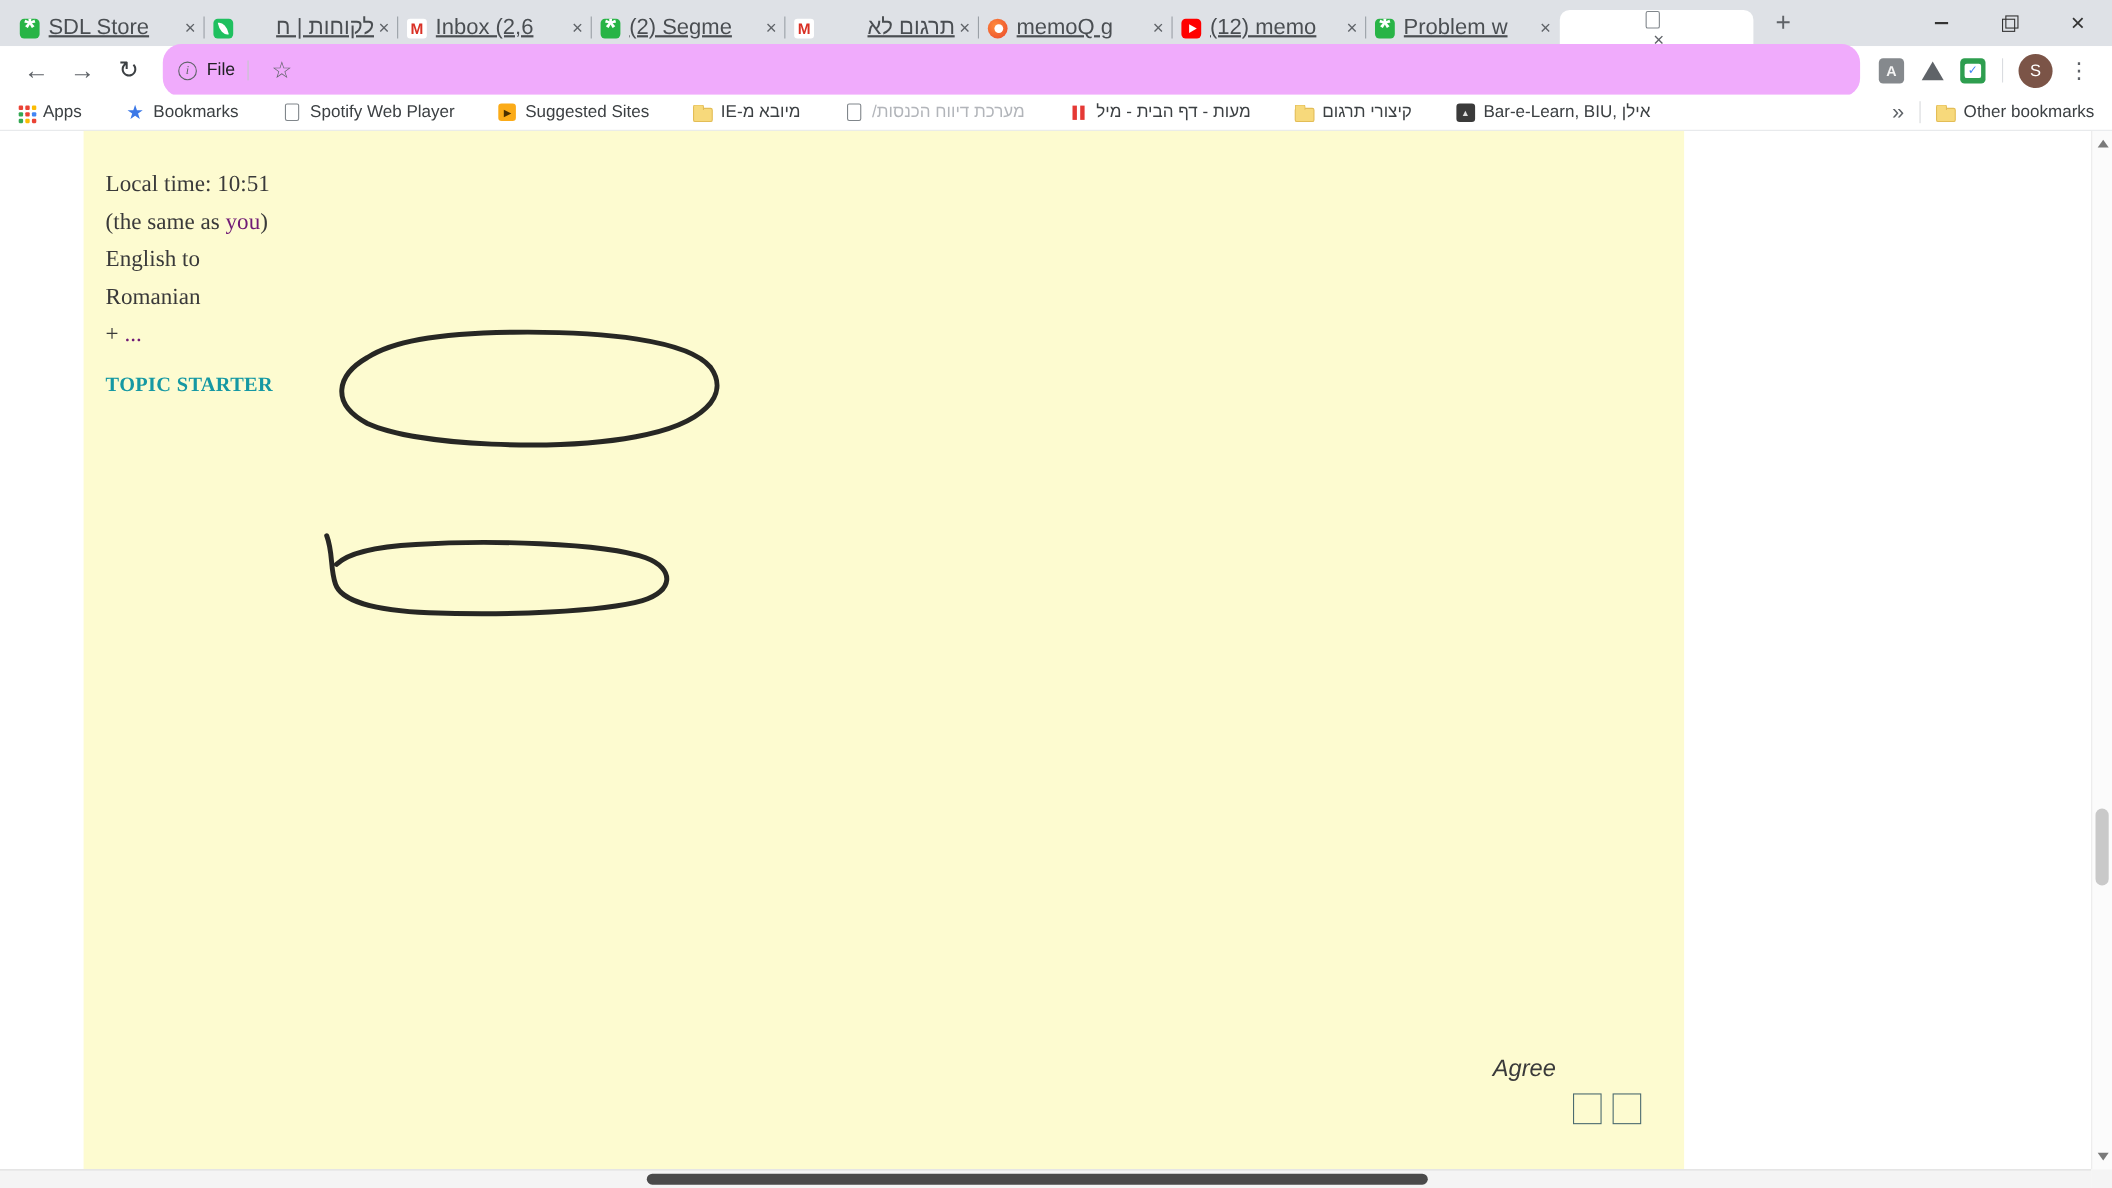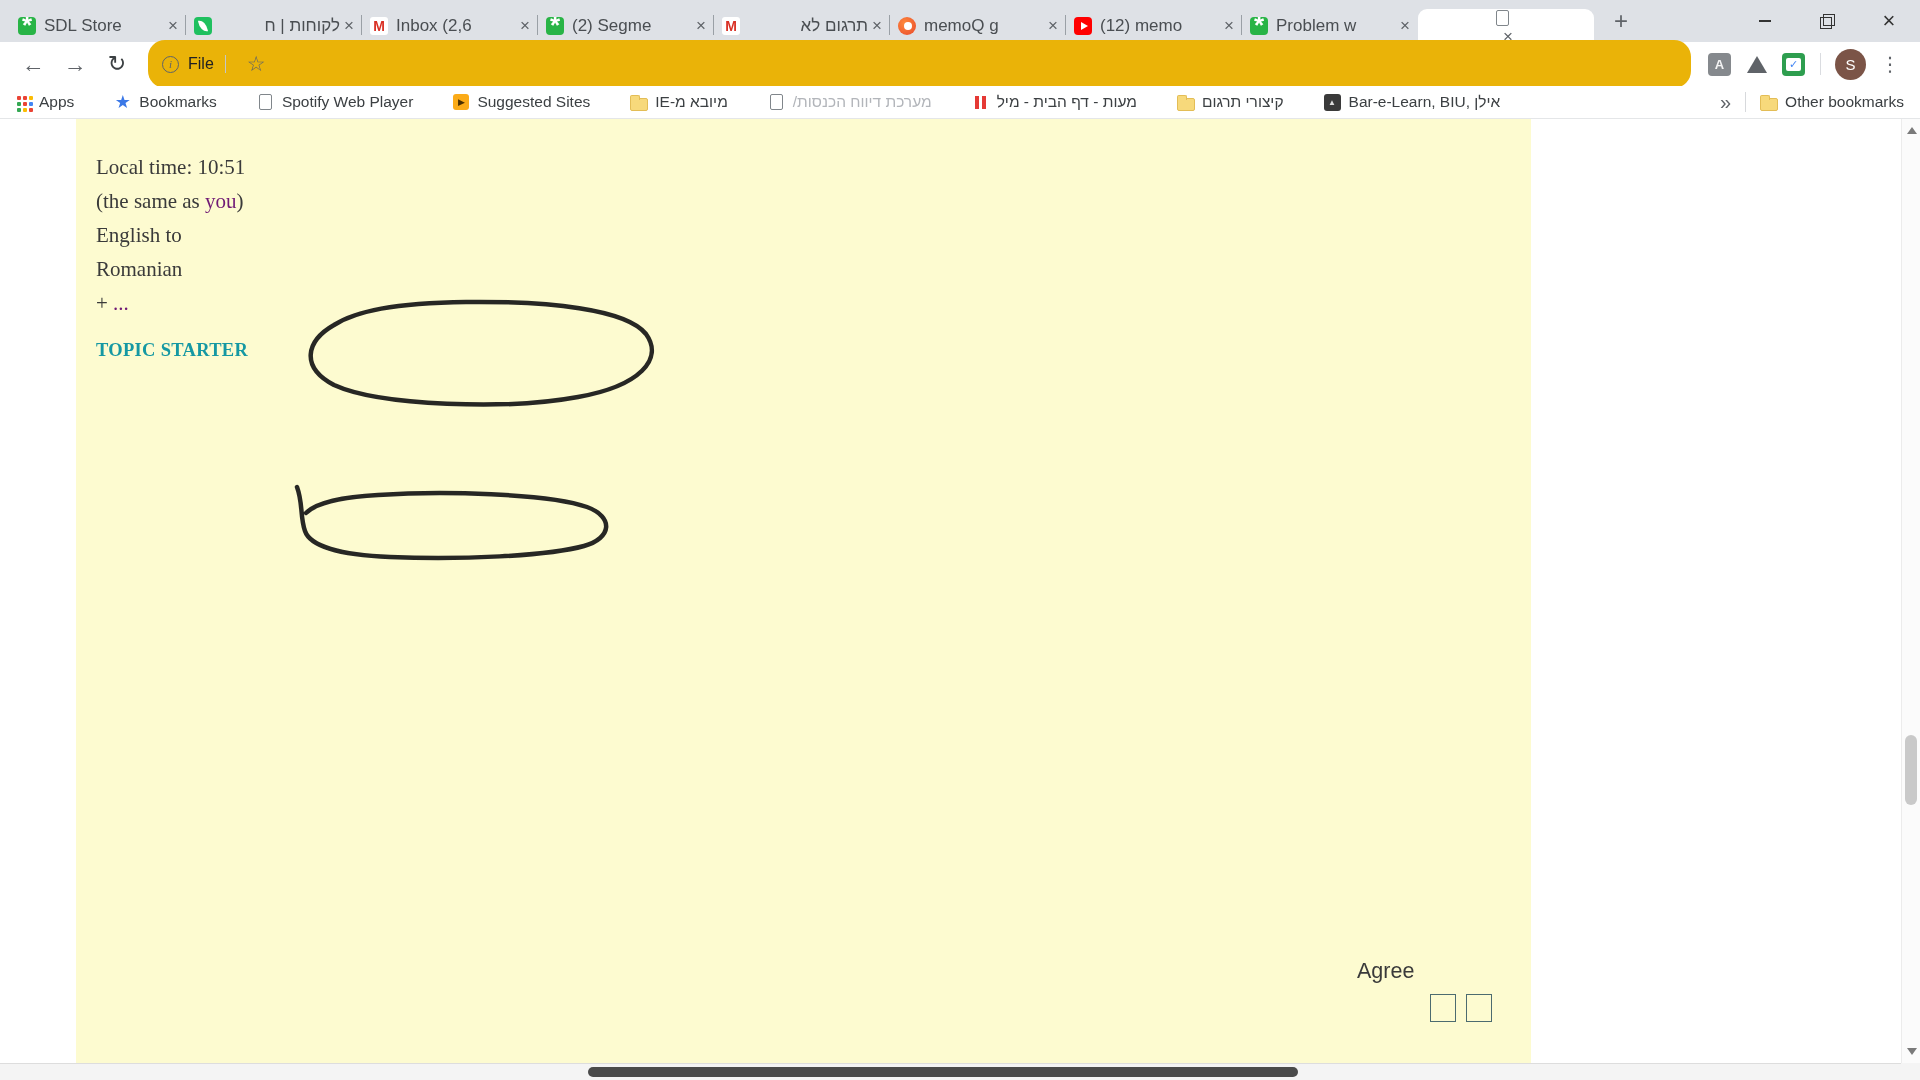--- a/index.html
+++ b/index.html
@@ -8,21 +8,21 @@
   .browser { position:relative; width:1920px; height:1080px; overflow:hidden; background:#fff; }
 
   
   .tabstrip { position:absolute; left:0; top:0; width:1920px; height:42px; background:#dee1e6; }
   .tabs { display:flex; padding-left:10px; height:42px; }
   .tab { position:relative; width:176px; height:33px; margin-top:9px; display:flex; align-items:center;
          padding:0 8px; border-radius:9px 9px 0 0; cursor:default; }
   .tab:not(:first-child)::before { content:""; position:absolute; left:-1px; top:6px; height:20px; width:1px; background:#9aa0a6; }
   .tab.active { background:#fff;flex-direction:column; }
   .tab.active::before, .tab.active + .tab::before { display:none; }
-  .tab-title { flex:1; overflow:hidden; white-space:nowrap; font-size:17px; color:#4a4e52; }
+  .tab-title { flex:1; overflow:hidden; white-space:nowrap; font-size:20px; color:#4a4e52;text-decoration:underline; }
   .tab.active .tab-title { color:#202124; }
   .tab-close { font-size:17px; color:#5f6368; margin-left:4px; flex:none; }
   .new-tab { font-size:24px; color:#5f6368; margin:8px 0 0 10px; line-height:26px; }
   .win-controls { position:absolute; right:0; top:0; height:42px; display:flex; }
   .win-btn { width:62px; height:42px; display:flex; align-items:center; justify-content:center; position:relative; color:#333; }
   .win-min::after { content:""; width:12px; height:2px; background:#333; }
   .win-restore::after { content:""; width:10px; height:10px; border:1.4px solid #333; margin:3px 0 0 -3px; background:#dee1e6; }
   .win-restore::before { content:""; position:absolute; width:10px; height:10px; border:1.4px solid #333; margin:-3px 0 0 3px; }
   .win-close { font-size:22px; font-weight:300; }
 
@@ -37,21 +37,21 @@
   .icon-memoq { background:radial-gradient(circle at 38% 35%, #ff8a3c, #e8472b); border-radius:50%; }
   .icon-memoq::before { content:""; width:8px; height:8px; background:#fff; border-radius:50%; margin:1px 0 0 1px; }
   .icon-youtube { background:#f00; border-radius:4px; }
   .icon-youtube::before { content:""; border-left:7px solid #fff; border-top:4.5px solid transparent; border-bottom:4.5px solid transparent; margin-left:2px; }
   .icon-page::before { content:""; width:11px; height:14px; border:1.5px solid #80868b; border-radius:2px; background:#fff; }
 
   
   .toolbar { position:absolute; left:0; top:42px; width:1920px; height:44px; background:#fff; display:flex; align-items:center; padding:0 12px; }
   .nav-btn { width:42px; text-align:center; font-size:23px; color:#5f6368; flex:none; }
   .nav-btn.reload { font-size:22px; color:#3c4043; }
-  .omnibox { flex:1; height:48px; background:#eab308; border-radius:17px; margin:0 10px; display:flex; align-items:center; padding:0 14px; overflow:hidden; }
+  .omnibox { flex:1; height:48px; background:#f0abfc; border-radius:17px; margin:0 10px; display:flex; align-items:center; padding:0 14px; overflow:hidden; }
   .info-icon { width:17px; height:17px; border:1.6px solid #5f6368; border-radius:50%; color:#5f6368; flex:none;
                display:flex; align-items:center; justify-content:center; font:italic 11px/11px "Liberation Serif",serif; }
   .info-icon::before { content:"i"; }
   .scheme { font-size:16px; color:#202124; margin-left:9px; flex:none; }
   .omni-sep { width:1px; height:18px; background:#c4c7ca; margin:0 11px; flex:none; }
   .url { flex:1; font-size:17.5px; color:#202124; white-space:nowrap; overflow:hidden; }
   .omni-star { font-size:21px; color:#5f6368; margin-left:10px; flex:none; }
   .ext { width:23px; height:23px; margin:0 7px; flex:none; display:flex; align-items:center; justify-content:center; position:relative; }
   .icon-ext-pdf { background:#85898d; border-radius:4px; color:#f4f4f4; font:bold 13px/13px "Liberation Sans",sans-serif; }
   .icon-ext-pdf::before { content:"A"; }
@@ -87,21 +87,21 @@
   
   .content { position:absolute; left:0; top:119px; width:1920px; height:961px; background:#fff; }
   .panel { position:absolute; left:76px; top:0; width:1455px; height:944px; background:#fdfbd0; }
   .sidebar { position:absolute; left:96px; top:36px; width:240px;font-family:Liberation Serif, serif; }
   .side-line { height:34px; font-size:21px; color:#3a3a3a; white-space:nowrap; }
   .teal-link { color:#701a75;margin-top:44px; }
   .topic-starter { margin-top:15px; font-size:18.5px; font-weight:bold; letter-spacing:.3px; color:#1598a3; }
   .post-body { position:absolute; left:337px; top:58px; width:1180px; }
   .post-line { height:28px; line-height:28px; font-size:21.5px; color:#3f3f3f; white-space:pre; }
   .annotations { position:absolute; left:0; top:0; pointer-events:none; }
-  .agree-label { position:absolute; left:1357px; top:840px; font-size:21.5px; color:#3a3a3a; }
+  .agree-label { position:absolute; left:1357px; top:840px; font-size:21.5px; color:#3a3a3a;font-style:italic; }
   .vote-box { position:absolute; top:875px; width:26px; height:28px; border:1px solid #4c6b6f; background:transparent; }
   .vote-box.b1 { left:1430px; }
   .vote-box.b2 { left:1466px; }
 
   
   .vscroll { position:absolute; left:1901px; top:0; width:19px; height:944px; background:#fbfbfb; border-left:1px solid #ececec; }
   .v-arrow-up { position:absolute; top:8px; left:5px; width:0; height:0; border-left:5px solid transparent; border-right:5px solid transparent; border-bottom:7px solid #7a7a7a; }
   .v-arrow-down { position:absolute; bottom:8px; left:5px; width:0; height:0; border-left:5px solid transparent; border-right:5px solid transparent; border-top:7px solid #7a7a7a; }
   .v-thumb { position:absolute; top:616px; left:3px; width:12px; height:70px; background:#c9c9c9; border-radius:6px; }
   .hscroll { position:absolute; left:0; top:944px; width:1901px; height:17px; background:#f4f4f4; border-top:1px solid #ddd; }

